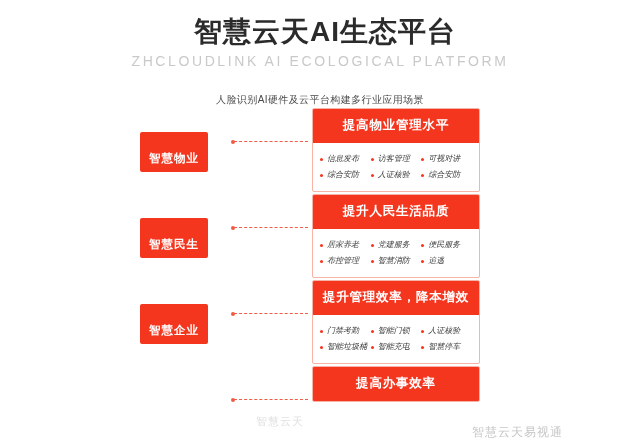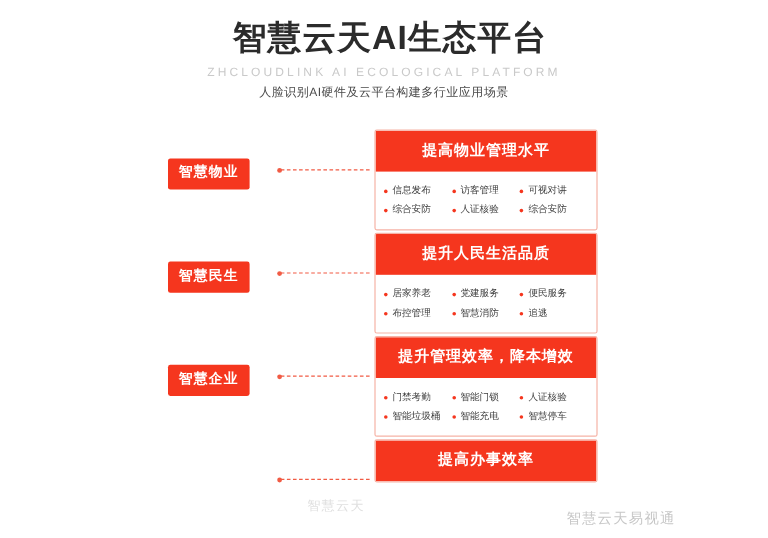--- a/index.html
+++ b/index.html
@@ -32,28 +32,28 @@
     font-size: 28px;
     font-weight: bold;
     color: #2b2b2b;
     letter-spacing: 1px;
     line-height: 36px;
     white-space: nowrap;
     margin-left: 10px;
   }
   .sub-title {
     margin-top: 5px;
-    font-size: 10px;
+    font-size: 14px;
     color: #c9c9c9;
     letter-spacing: 2.6px;
     line-height: 12px;
     white-space: nowrap;
   }
   .tagline {
-    margin-top: 4px;
+    margin-top: 26px;
     font-size: 10px;
     color: #4a4a4a;
     letter-spacing: 0.4px;
     line-height: 14px;
     white-space: nowrap;
   }
   
   .rows {
     position: absolute;
     left: 0;
@@ -65,21 +65,21 @@
     width: 640px;
   }
   .left-tag {
     position: absolute;
     left: 140px;
     background: #f5361e;
     color: #ffffff;
     font-size: 11.5px;
     font-weight: bold;
     letter-spacing: 1px;
-    padding: 6px 9px 7px 9px;
+    padding: 20px 9px 7px 9px;
     border-radius: 2px;
     line-height: 13px;
     white-space: nowrap;
     box-sizing: border-box;
   }
   .connector {
     position: absolute;
     height: 1px;
     border-top: 1px dashed #f15b44;
   }
@@ -88,21 +88,21 @@
     top: -2px;
     left: -3px;
     width: 4px;
     height: 4px;
     border-radius: 50%;
     background: #f15b44;
   }
   .card {
     position: absolute;
     left: 312px;
-    width: 186px;
+    width: 168px;
     border: 1px solid #f6b3a6;
     border-radius: 2px;
     background: #ffffff;
     box-sizing: border-box;
     overflow: hidden;
   }
   .card-head {
     background: #f5361e;
     color: #ffffff;
     font-size: 12.5px;
@@ -121,21 +121,21 @@
   .feature {
     display: flex;
     align-items: center;
     font-size: 8px;
     color: #3c3c3c;
     line-height: 12px;
     margin: 2px 0;
     white-space: nowrap;
     box-sizing: border-box;
   }
-  .feature.w3 { width: 33.33%; }
+  .feature.w3 { width: 33.33%; font-style: italic; }
   .feature .bullet {
     display: inline-block;
     width: 3px;
     height: 3px;
     border-radius: 50%;
     background: #f5361e;
     margin-right: 4px;
     flex: none;
   }
   

